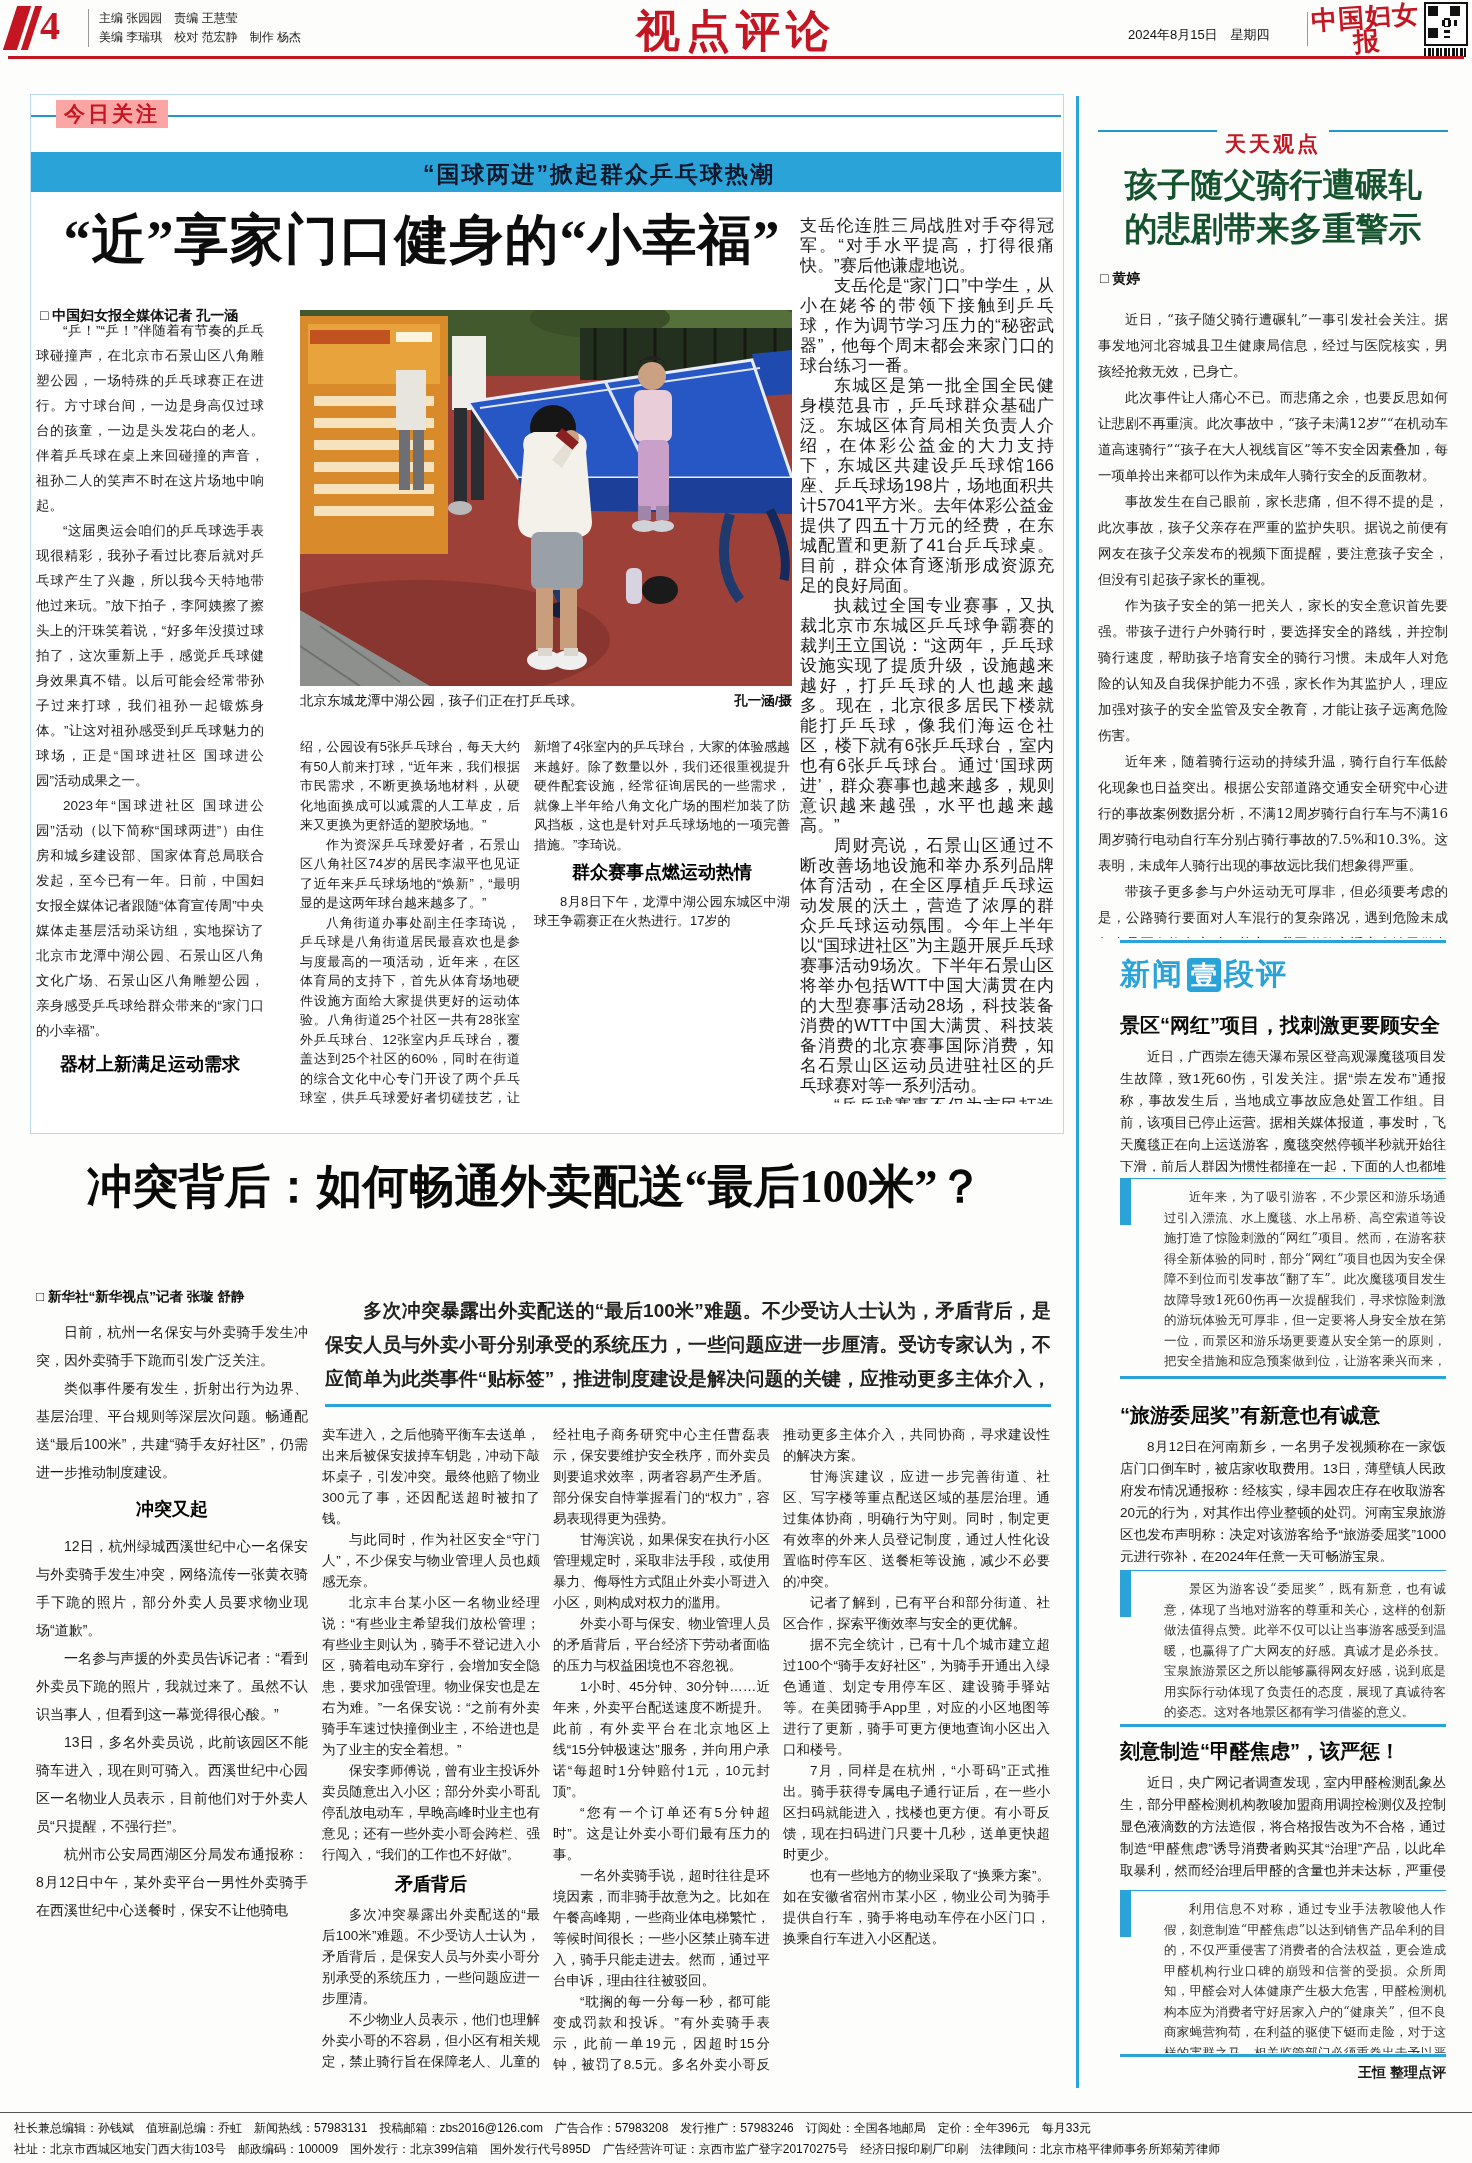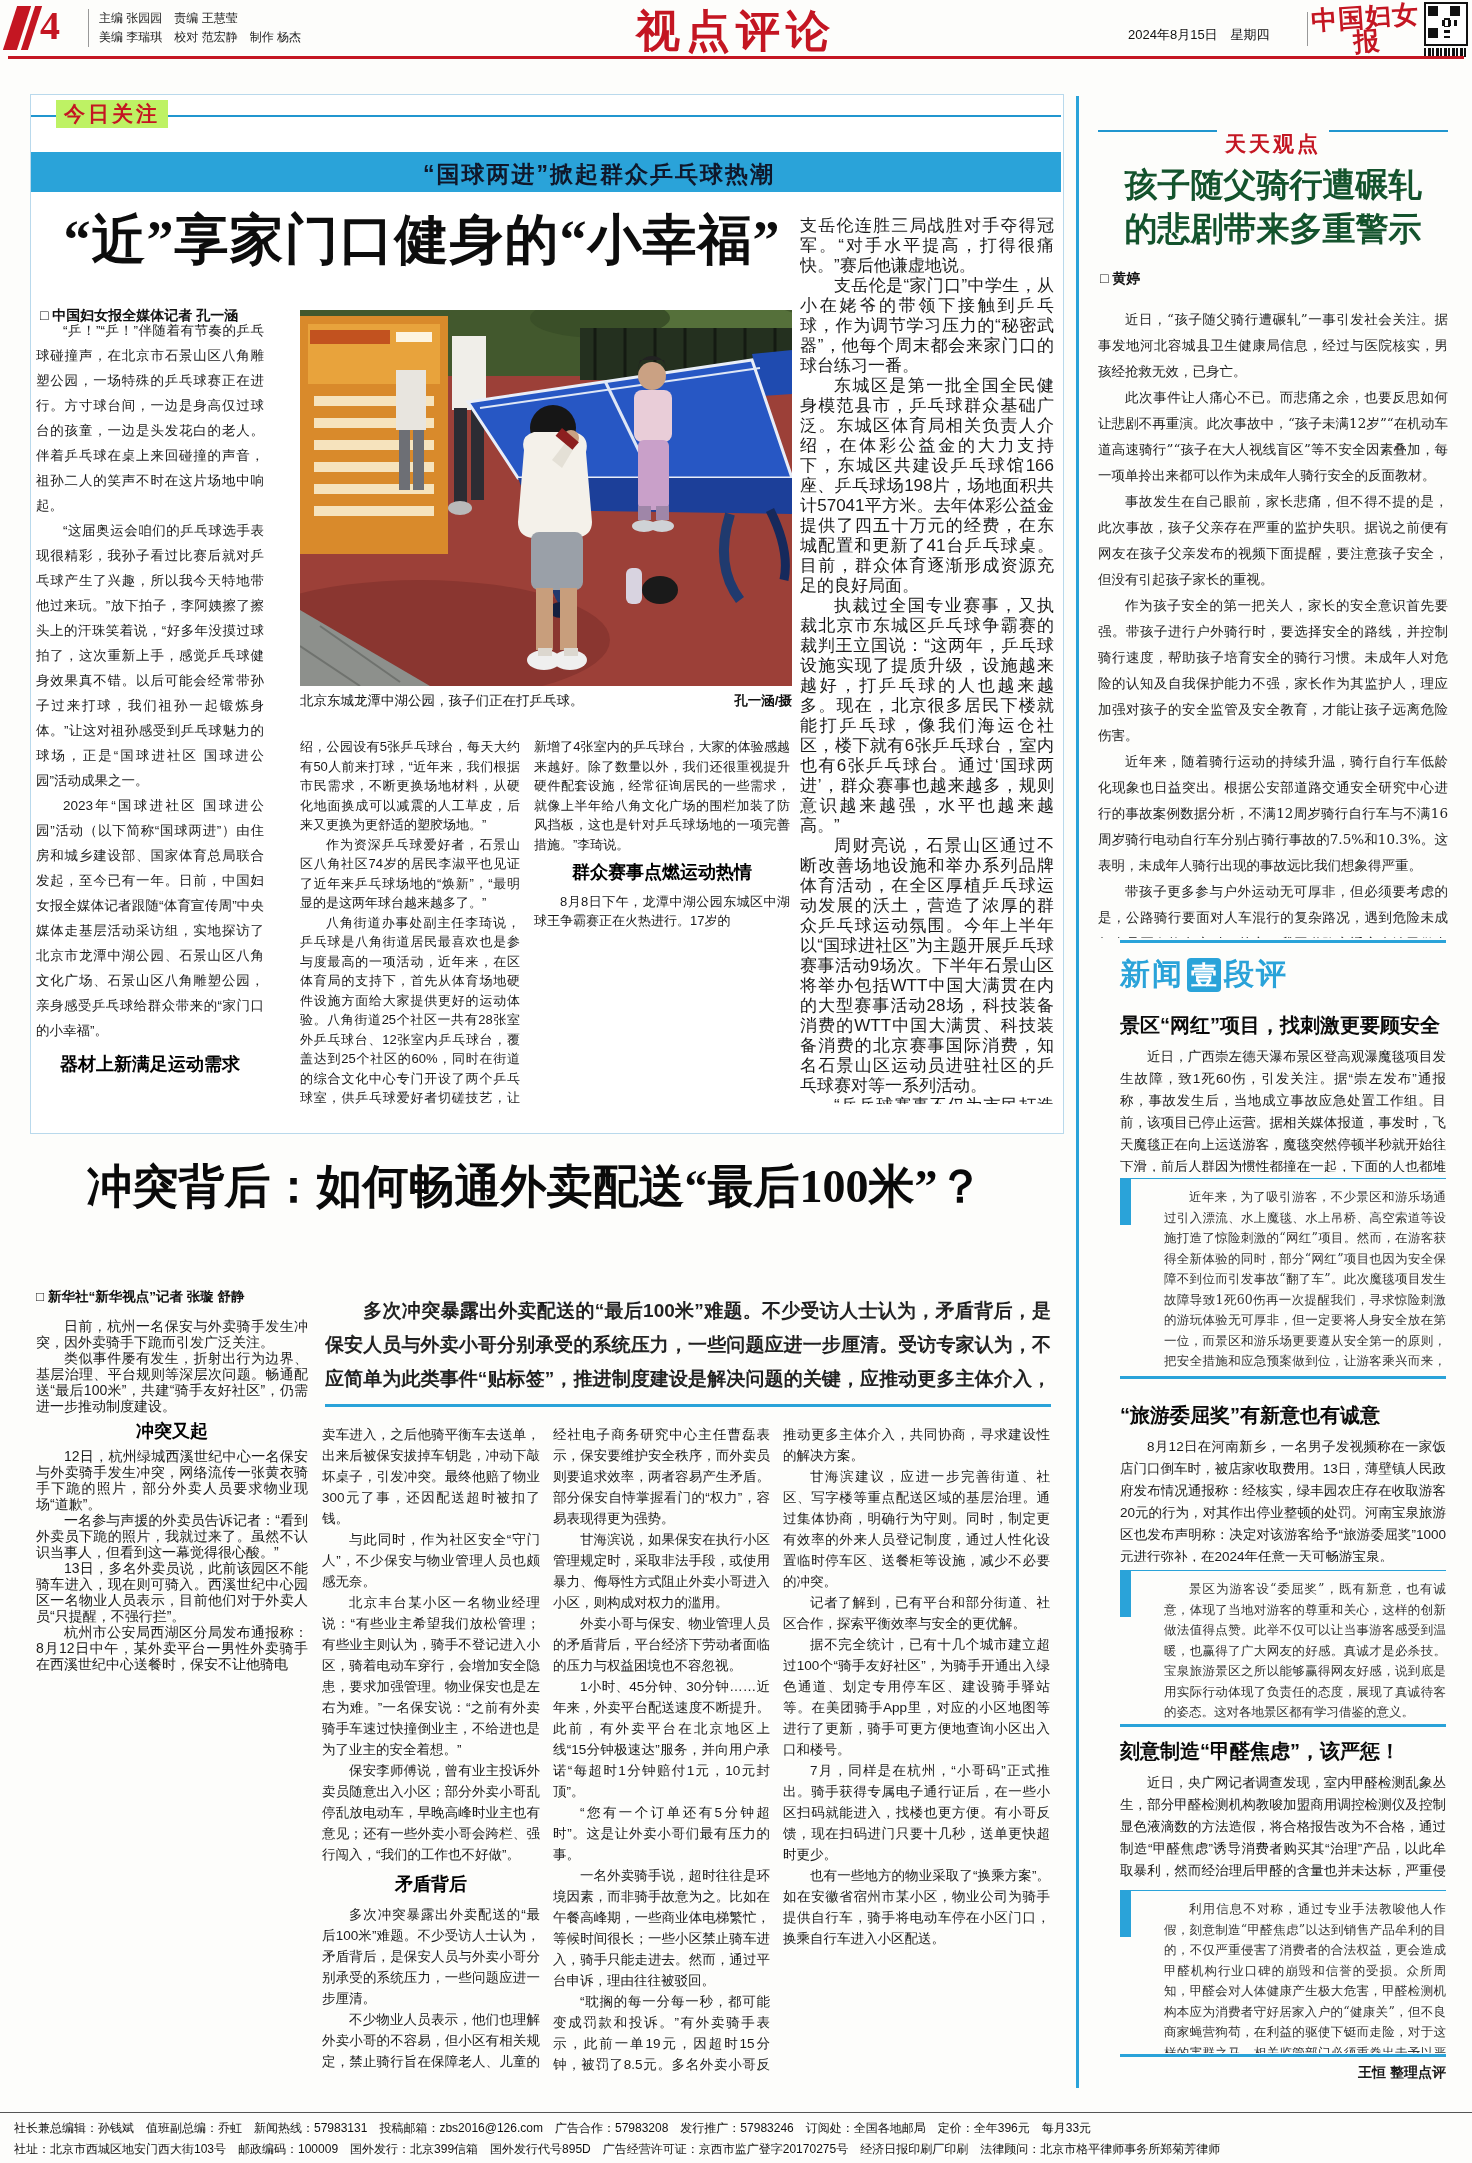--- a/index.html
+++ b/index.html
@@ -25,21 +25,21 @@
        linear-gradient(#111,#111) 24px 2px/10px 10px no-repeat,
        linear-gradient(#111,#111) 2px 24px/10px 10px no-repeat,
        repeating-linear-gradient(90deg,#111 0 3px,#fff 3px 6px) 16px 16px/18px 6px no-repeat,
        repeating-linear-gradient(#111 0 3px,#fff 3px 6px) 18px 14px/6px 20px no-repeat,#fff;}
   .qr2{left:1424px;top:48px;width:44px;height:9px;
       background:repeating-linear-gradient(90deg,#111 0 2px,#fff 2px 4px,#111 4px 7px,#fff 7px 8px);}
   .red-rule{left:8px;top:56px;width:1456px;height:3px;background:#c41622;}
 
   
   .today-box{left:30px;top:94px;width:1032px;height:1038px;border:1px solid #b9d9ec;background:#fff;}
-  .focus-label{left:56px;top:100px;background:#bef264;padding:0 8px;color:#c41622;
+  .focus-label{left:56px;top:100px;background:#fca5a5;padding:0 8px;color:#c41622;
       font:bold 21px "Liberation Serif",serif;letter-spacing:3px;z-index:2;}
   .focus-line{left:31px;top:115px;width:1030px;height:2px;background:#2196cf;}
   .blue-band{left:31px;top:152px;width:1030px;height:40px;background:#2aa3d9;}
   .kicker{position:absolute;left:392px;top:7px;color:#0f172a;font-weight:bold;font-size:23px;letter-spacing:2px;}
   .main-headline{left:40px;top:204px;width:764px;text-align:center;color:#0d0d0d;
       font:900 54px "Liberation Serif",serif;letter-spacing:1px;}
   .byline{font-weight:bold;font-size:14px;color:#111;}
   .byline1{left:40px;top:307px;width:260px;}
 
   .np-col{position:absolute;text-align:justify;overflow:hidden;color:#1a1a1a;}
@@ -86,21 +86,21 @@
   .os-box .txt p:first-child{text-indent:2em;}
   .os-sign{left:1120px;top:2064px;width:326px;text-align:right;font-weight:bold;font-size:14px;}
 
   
   .cf-headline{left:40px;top:1156px;width:990px;text-align:center;color:#0a0a0a;
       font:900 46px "Liberation Serif",serif;letter-spacing:0px;}
   .byline3{left:36px;top:1288px;width:300px;font-size:13.5px;}
   .cf-intro{left:325px;top:1294px;width:726px;height:104px;font-weight:bold;font-size:19px;
       line-height:34px;color:#222;text-align:justify;overflow:hidden;}
   .cf-intro-rule{left:325px;top:1404px;width:726px;height:3px;background:#2aa3d9;}
-  .cf-c1{left:36px;top:1318px;width:272px;height:757px;font-size:14px;line-height:16px;}
+  .cf-c1{left:36px;top:1318px;width:272px;height:757px;font-size:14px;line-height:28px;}
   .cf-c2{left:322px;top:1424px;width:218px;height:651px;font-size:13.5px;line-height:21px;}
   .cf-c3{left:553px;top:1424px;width:217px;height:651px;font-size:13.5px;line-height:21px;}
   .cf-c4{left:783px;top:1424px;width:267px;height:651px;font-size:13.5px;line-height:21px;}
 
   
   .foot-rule{left:0;top:2112px;width:1472px;height:1px;background:#555;}
   .foot{left:14px;width:1450px;font-size:12px;color:#111;white-space:nowrap;overflow:hidden;}
   .foot1{top:2120px;} .foot2{top:2141px;}
 </style>
 </head>

